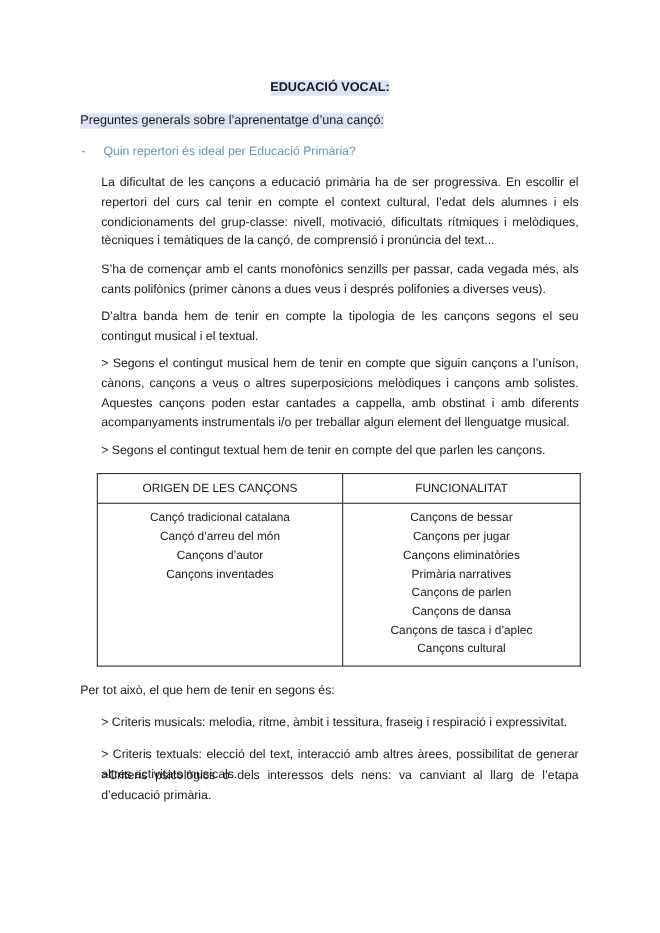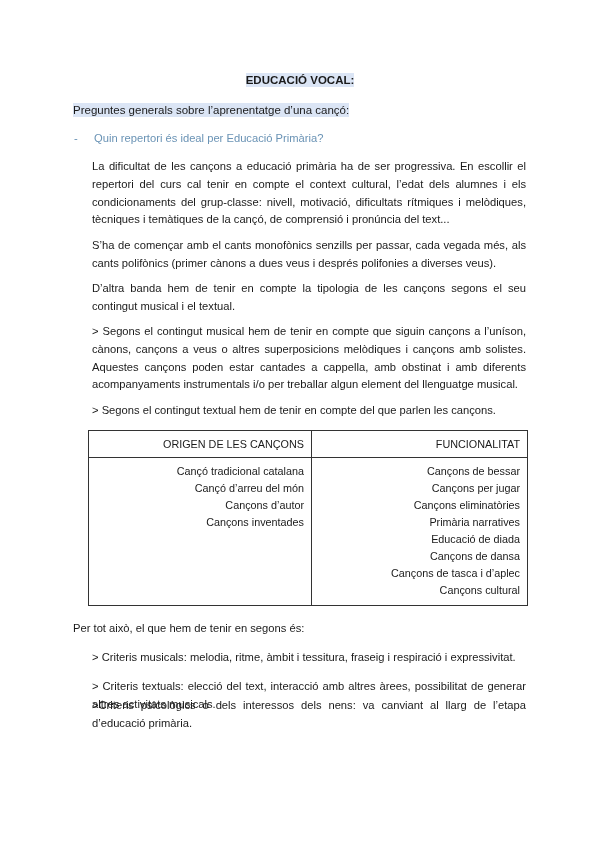--- a/index.html
+++ b/index.html
@@ -73,21 +73,21 @@
     table.songs {
       position: absolute;
       left: 88px;
       top: 430px;
       width: 440px;
       border-collapse: collapse;
       font-size: 10.8px;
     }
     table.songs th, table.songs td {
       border: 1.3px solid #333;
-      text-align: right;
+      text-align: center;
       vertical-align: top;
       padding: 0 7px;
     }
     table.songs th {
       font-weight: normal;
       height: 26px;
       vertical-align: middle;
     }
     table.songs td {
       padding-top: 5px;
@@ -142,21 +142,21 @@
           <span class="cell-line">Cançó tradicional catalana</span>
           <span class="cell-line">Cançó d’arreu del món</span>
           <span class="cell-line">Cançons d’autor</span>
           <span class="cell-line">Cançons inventades</span>
         </td>
         <td>
           <span class="cell-line">Cançons de bessar</span>
           <span class="cell-line">Cançons per jugar</span>
           <span class="cell-line">Cançons eliminatòries</span>
           <span class="cell-line">Primària narratives</span>
-          <span class="cell-line">Educació de diada</span>
+          <span class="cell-line">Cançons de parlen</span>
           <span class="cell-line">Cançons de dansa</span>
           <span class="cell-line">Cançons de tasca i d’aplec</span>
           <span class="cell-line">Cançons cultural</span>
         </td>
       </tr>
     </tbody>
   </table>
 
   <p class="para-full" style="top:608px; margin:12px 0 0 0;">Per tot això, el que hem de tenir en segons és:</p>
 

